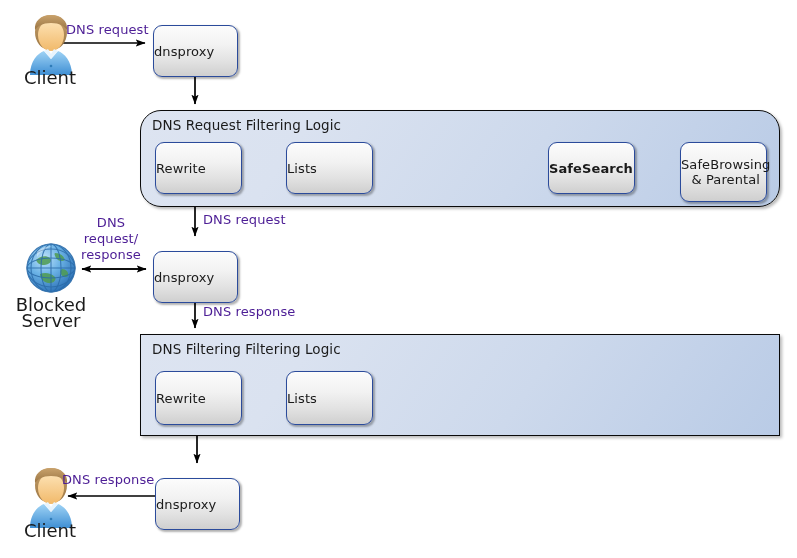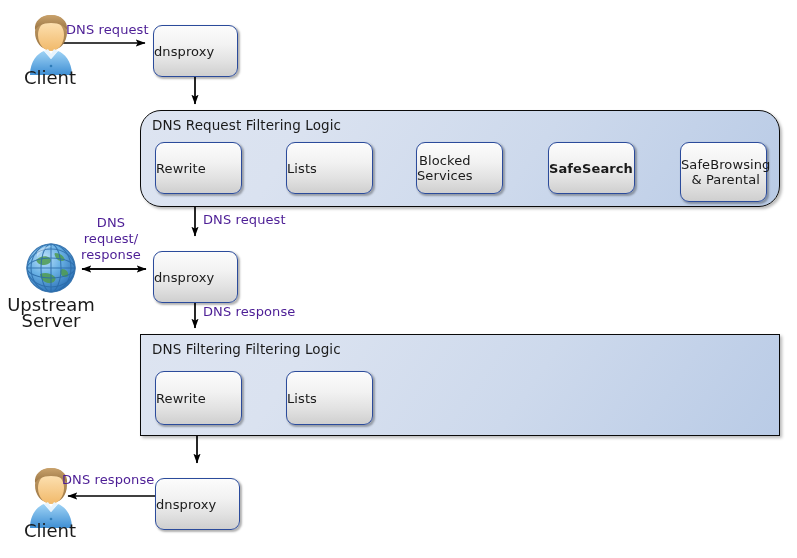--- a/index.html
+++ b/index.html
@@ -156,26 +156,20 @@
 
   <div class="group" style="left:140px; top:110px; width:640px; height:97px;border-radius:21px;">
     <div class="group-title">DNS Request Filtering Logic</div>
   </div>
 
   <div class="node" style="left:155px; top:134px; width:87px; height:52px;">
     <span>Rewrite</span>
   </div>
   <div class="node" style="left:286px; top:134px; width:87px; height:52px;">
     <span>Lists</span>
-  </div>
-  <div class="node" style="left:416px; top:134px; width:87px; height:52px;">
-    <div>
-      <span>Blocked</span>
-      <span>Services</span>
-    </div>
   </div>
   <div class="node" style="left:548px; top:134px; width:87px; height:52px;font-weight:bold;">
     <span>SafeSearch</span>
   </div>
   <div class="node" style="left:680px; top:134px; width:87px; height:60px;">
     <div>
       <span>SafeBrowsing</span>
       <span>&amp; Parental</span>
     </div>
   </div>
@@ -201,21 +195,21 @@
       <circle cx="27" cy="28" r="24"></circle>
       <ellipse cx="27" cy="28" rx="10" ry="24"></ellipse>
       <ellipse cx="27" cy="28" rx="20" ry="24"></ellipse>
       <line x1="3" y1="28" x2="51" y2="28"></line>
       <ellipse cx="27" cy="28" rx="24" ry="10"></ellipse>
       <ellipse cx="27" cy="28" rx="24" ry="19"></ellipse>
       <line x1="27" y1="4" x2="27" y2="52"></line>
     </g>
     <path d="M13,12 C17,8 23,6 28,6 C22,8 16,12 13,17 Z" fill="#ffffff" opacity="0.38"></path>
   </svg>
-  <div class="caption" style="left:6px; top:297px; width:90px;">Upstream
+  <div class="caption" style="left:6px; top:297px; width:90px;">Blocked
 Server</div>
 
   <div class="edge-label center" style="left:74px; top:215px; width:74px;">DNS
 request/
 response</div>
 
   <div class="node" style="left:153px; top:243px; width:85px; height:52px;">
     <span>dnsproxy</span>
   </div>
 

